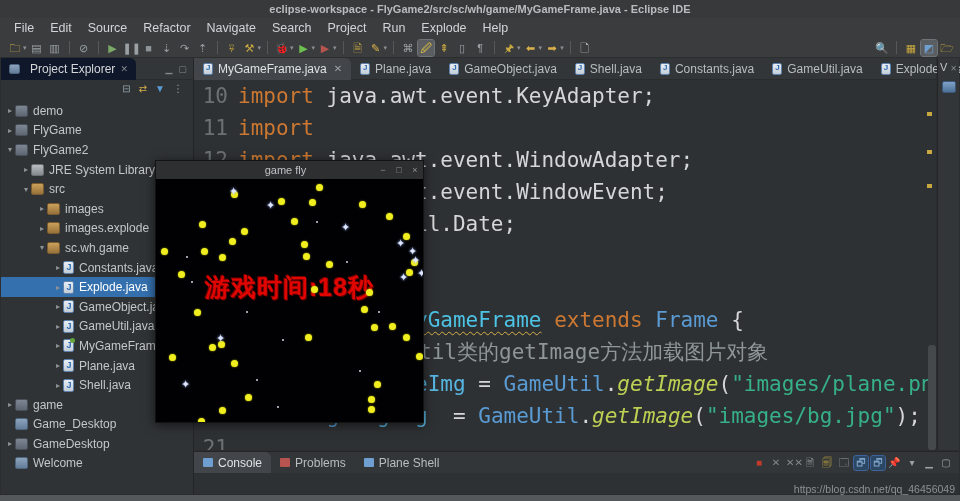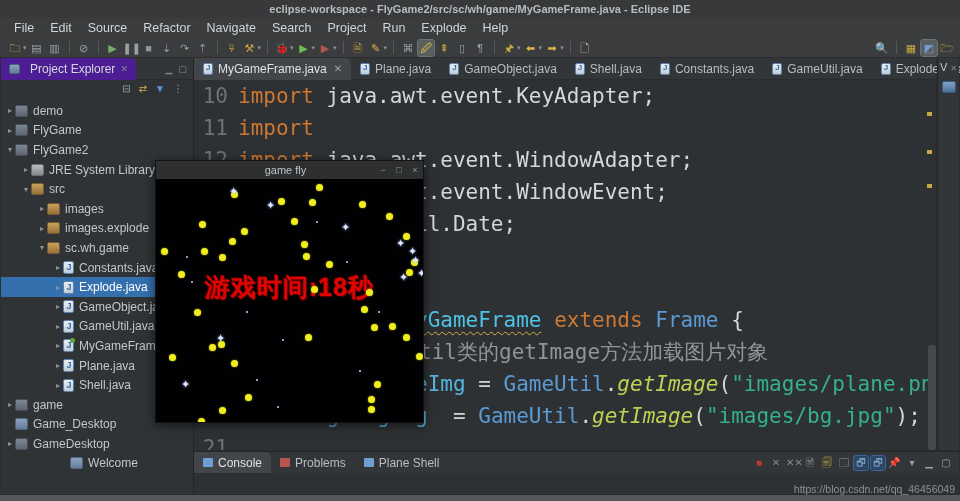--- a/index.html
+++ b/index.html
@@ -16,21 +16,21 @@
     border-bottom:1px solid #2c2d2e; display:flex; align-items:center; padding-left:6px; }
   .tb-ic { font-size:11px; width:16px; height:16px; line-height:16px; text-align:center;
     margin:0 1px; border-radius:2px; }
   .tb-ic.hl { background:#5a5e61; outline:1px solid #6f7376; }
   .tb-sep { width:1px; height:13px; background:#55585a; margin:0 5px; }
   .tb-dd { font-size:7px; color:#8b9094; margin:0 1px 0 -1px; }
   #tb-right { margin-left:auto; display:flex; align-items:center; margin-right:4px; }
   
   #explorer { left:1px; top:58px; width:193px; height:436px; background:#303335; border-right:1px solid #242526; }
   #exp-header { height:22px; background:#333638; display:flex; align-items:center; border-bottom:1px solid #2a2b2c;}
-  #exp-tab { display:flex; align-items:center; gap:5px; background:#4c1d95; height:22px;
+  #exp-tab { display:flex; align-items:center; gap:5px; background:#0f172a; height:22px;
     padding:0 8px; border-top-right-radius:6px; }
   #exp-title { color:#d4d7d9; font-size:12px; }
   .winctl { margin-left:auto; color:#83888c; font-size:9px; display:flex; gap:6px; padding-right:6px;}
   #exp-toolbar { height:18px; display:flex; justify-content:flex-end; align-items:center; gap:8px; padding-right:10px; }
   .exp-ic { font-size:10px; line-height:12px; }
   #tree { padding-top:3px; }
   .trow { height:19.6px; display:flex; align-items:center; color:#c3c7c9; font-size:12px; white-space:nowrap; }
   .trow.sel { background:#3470ae; color:#fff; }
   .arrow { width:10px; font-size:8px; color:#8e9397; flex:none; text-align:center; }
   .ticon { width:13px; height:12px; flex:none; margin-right:5px; position:relative; border-radius:2px; }
@@ -278,21 +278,21 @@
       <div class="trow" style="padding-left: 4px;">
         <span class="arrow"></span>
         <span class="ticon folder"></span>
         <span>Game_Desktop</span>
       </div>
       <div class="trow" style="padding-left: 4px;">
         <span class="arrow">▸</span>
         <span class="ticon project"></span>
         <span>GameDesktop</span>
       </div>
-      <div class="trow" style="padding-left: 4px; justify-content: center;">
+      <div class="trow" style="padding-left: 4px;">
         <span class="arrow"></span>
         <span class="ticon folder"></span>
         <span>Welcome</span>
       </div>
     </div>
 </div>
 
 <div id="editor" class="abs">
   <div id="edit-tabs">
       <div class="etab active">

